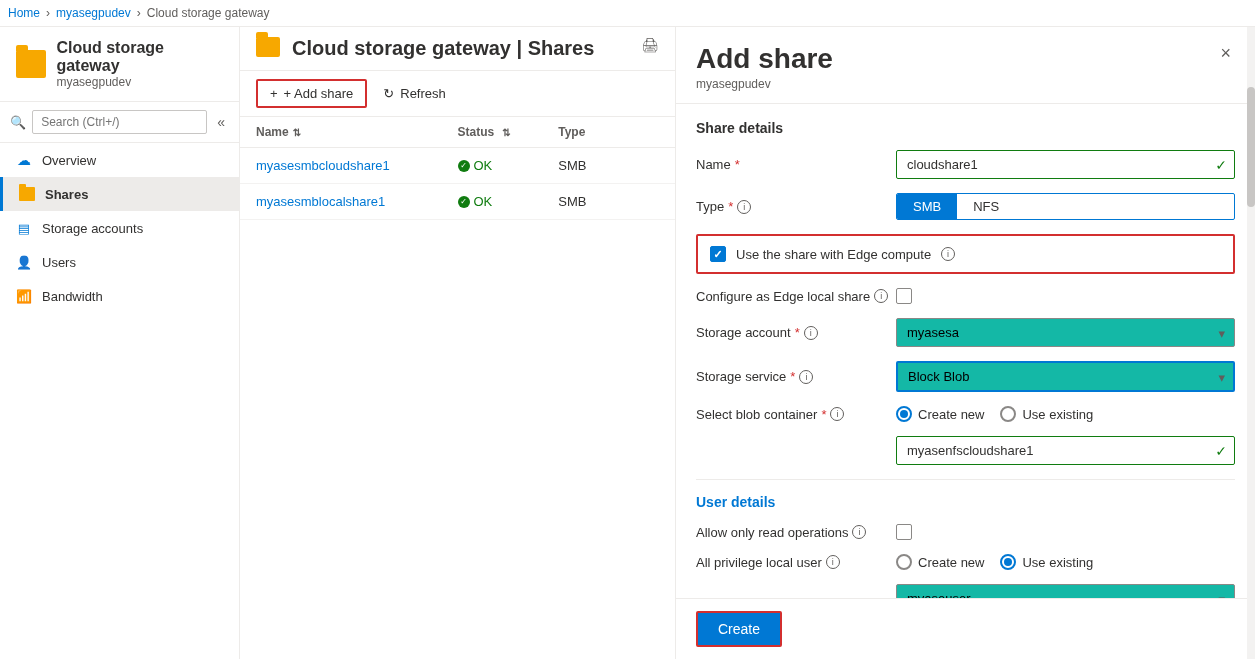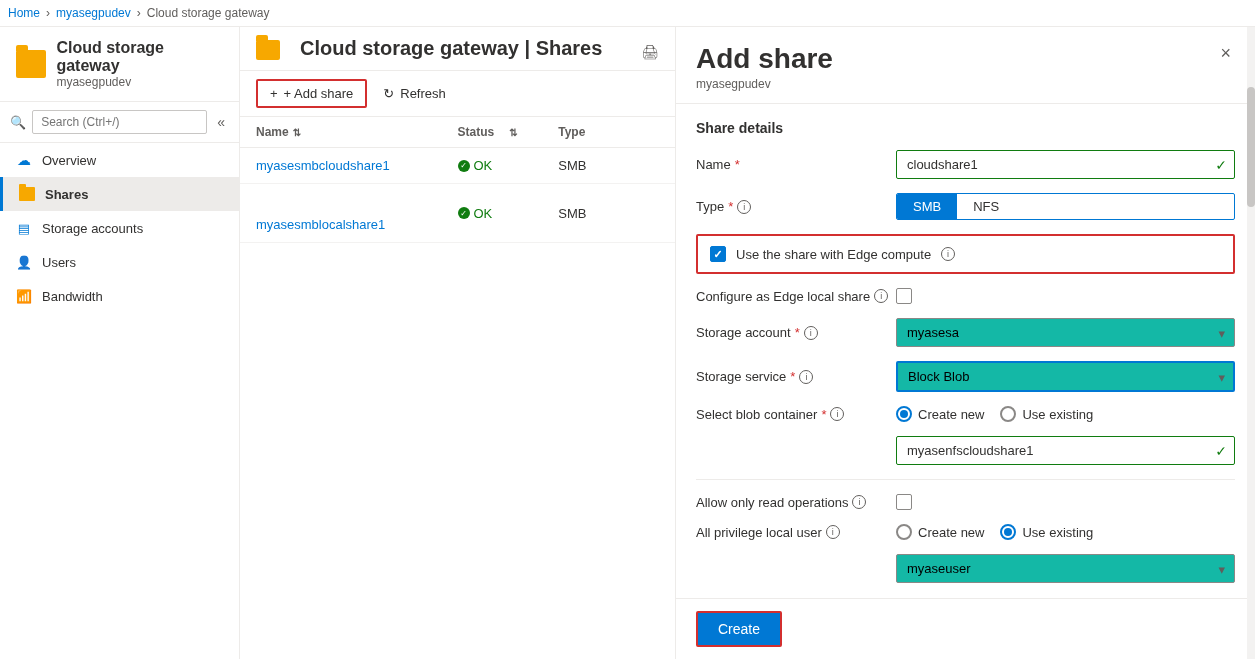--- a/index.html
+++ b/index.html
@@ -39,33 +39,33 @@
     .icon-shares-folder::before { content: ''; position: absolute; top: -3px; left: 0; width: 7px; height: 4px; background: #f7a800; border-radius: 1px 1px 0 0; }
     
     .icon-storage { color: #0078d4; font-size: 13px; }
     
     .icon-users { color: #605e5c; font-size: 13px; }
     
     .icon-bandwidth { color: #0078d4; font-size: 13px; }
 
     
     .main-panel { flex: 1; display: flex; flex-direction: column; overflow: hidden; background: white; }
-    .panel-header { padding: 10px 16px; border-bottom: 1px solid #edebe9; display: flex; align-items: flex-end; gap: 20px; }
+    .panel-header { padding: 10px 16px; border-bottom: 1px solid #edebe9; display: flex; align-items: flex-start; gap: 12px; }
     .panel-title { font-size: 20px; font-weight: 600; flex: 1; }
     .print-icon { color: #605e5c; font-size: 14px; cursor: pointer; }
 
     .toolbar { padding: 8px 16px; border-bottom: 1px solid #edebe9; display: flex; align-items: center; gap: 16px; }
     .btn-add-share { display: flex; align-items: center; gap: 6px; border: 2px solid #d32f2f; background: white; padding: 5px 12px; cursor: pointer; font-size: 13px; color: #323130; border-radius: 2px; }
     .btn-refresh { display: flex; align-items: center; gap: 6px; background: none; border: none; cursor: pointer; font-size: 13px; color: #323130; }
 
     
     .shares-table { width: 100%; }
     .table-header { display: flex; padding: 8px 16px; border-bottom: 1px solid #edebe9; font-size: 12px; color: #605e5c; font-weight: 600; }
     .col-name { flex: 2; display: flex; align-items: center; gap: 4px; }
-    .col-status { flex: 1; display: flex; align-items: center; gap: 15px; }
+    .col-status { flex: 1; display: flex; align-items: center; gap: 8px; }
     .col-type { flex: 1; }
     .sort-icon { font-size: 10px; color: #605e5c; }
 
     .table-row { display: flex; padding: 10px 16px; border-bottom: 1px solid #f3f2f1; align-items: center; }
     .status-ok { color: #107c10; display: flex; align-items: center; gap: 4px; }
     .status-dot { width: 12px; height: 12px; border-radius: 50%; background: #107c10; display: flex; align-items: center; justify-content: center; color: white; font-size: 8px; }
 
     
     .right-panel { width: 580px; background: white; border-left: 1px solid #edebe9; display: flex; flex-direction: column; flex-shrink: 0; position: relative; }
     .right-panel-header { padding: 16px 20px 12px; border-bottom: 1px solid #edebe9; display: flex; justify-content: space-between; align-items: flex-start; }
@@ -226,21 +226,21 @@
           </div>
           <div class="col-status status-ok">
             <div class="status-dot">✓</div>
             <span>OK</span>
           </div>
           <div class="col-type">SMB</div>
         </div>
 
         <div class="table-row">
           <div class="col-name">
-            <a style="color:#0078d4;text-decoration:none;cursor:pointer;margin-top:23px;">myasesmblocalshare1</a>
+            <a style="color:#0078d4;text-decoration:none;cursor:pointer;">myasesmblocalshare1</a>
           </div>
           <div class="col-status status-ok">
             <div class="status-dot">✓</div>
             <span>OK</span>
           </div>
           <div class="col-type">SMB</div>
         </div>
       </div>
     </div>
 
@@ -349,20 +349,21 @@
         <div class="form-row">
           <div class="form-label"></div>
           <div class="form-control input-with-check">
             <input type="text" class="text-input green-check-input" value="myasenfscloudshare1" style="">
             <span class="input-check-icon">✓</span>
           </div>
         </div>
 
         <hr class="divider">
 
+        <div class="user-details-title">User details</div>
 
         <div class="form-row">
           <div class="form-label">
             <span>Allow only read operations</span>
             <div class="info-icon">i</div>
           </div>
           <div class="form-control">
             <div class="checkbox-unchecked"></div>
           </div>
         </div>

